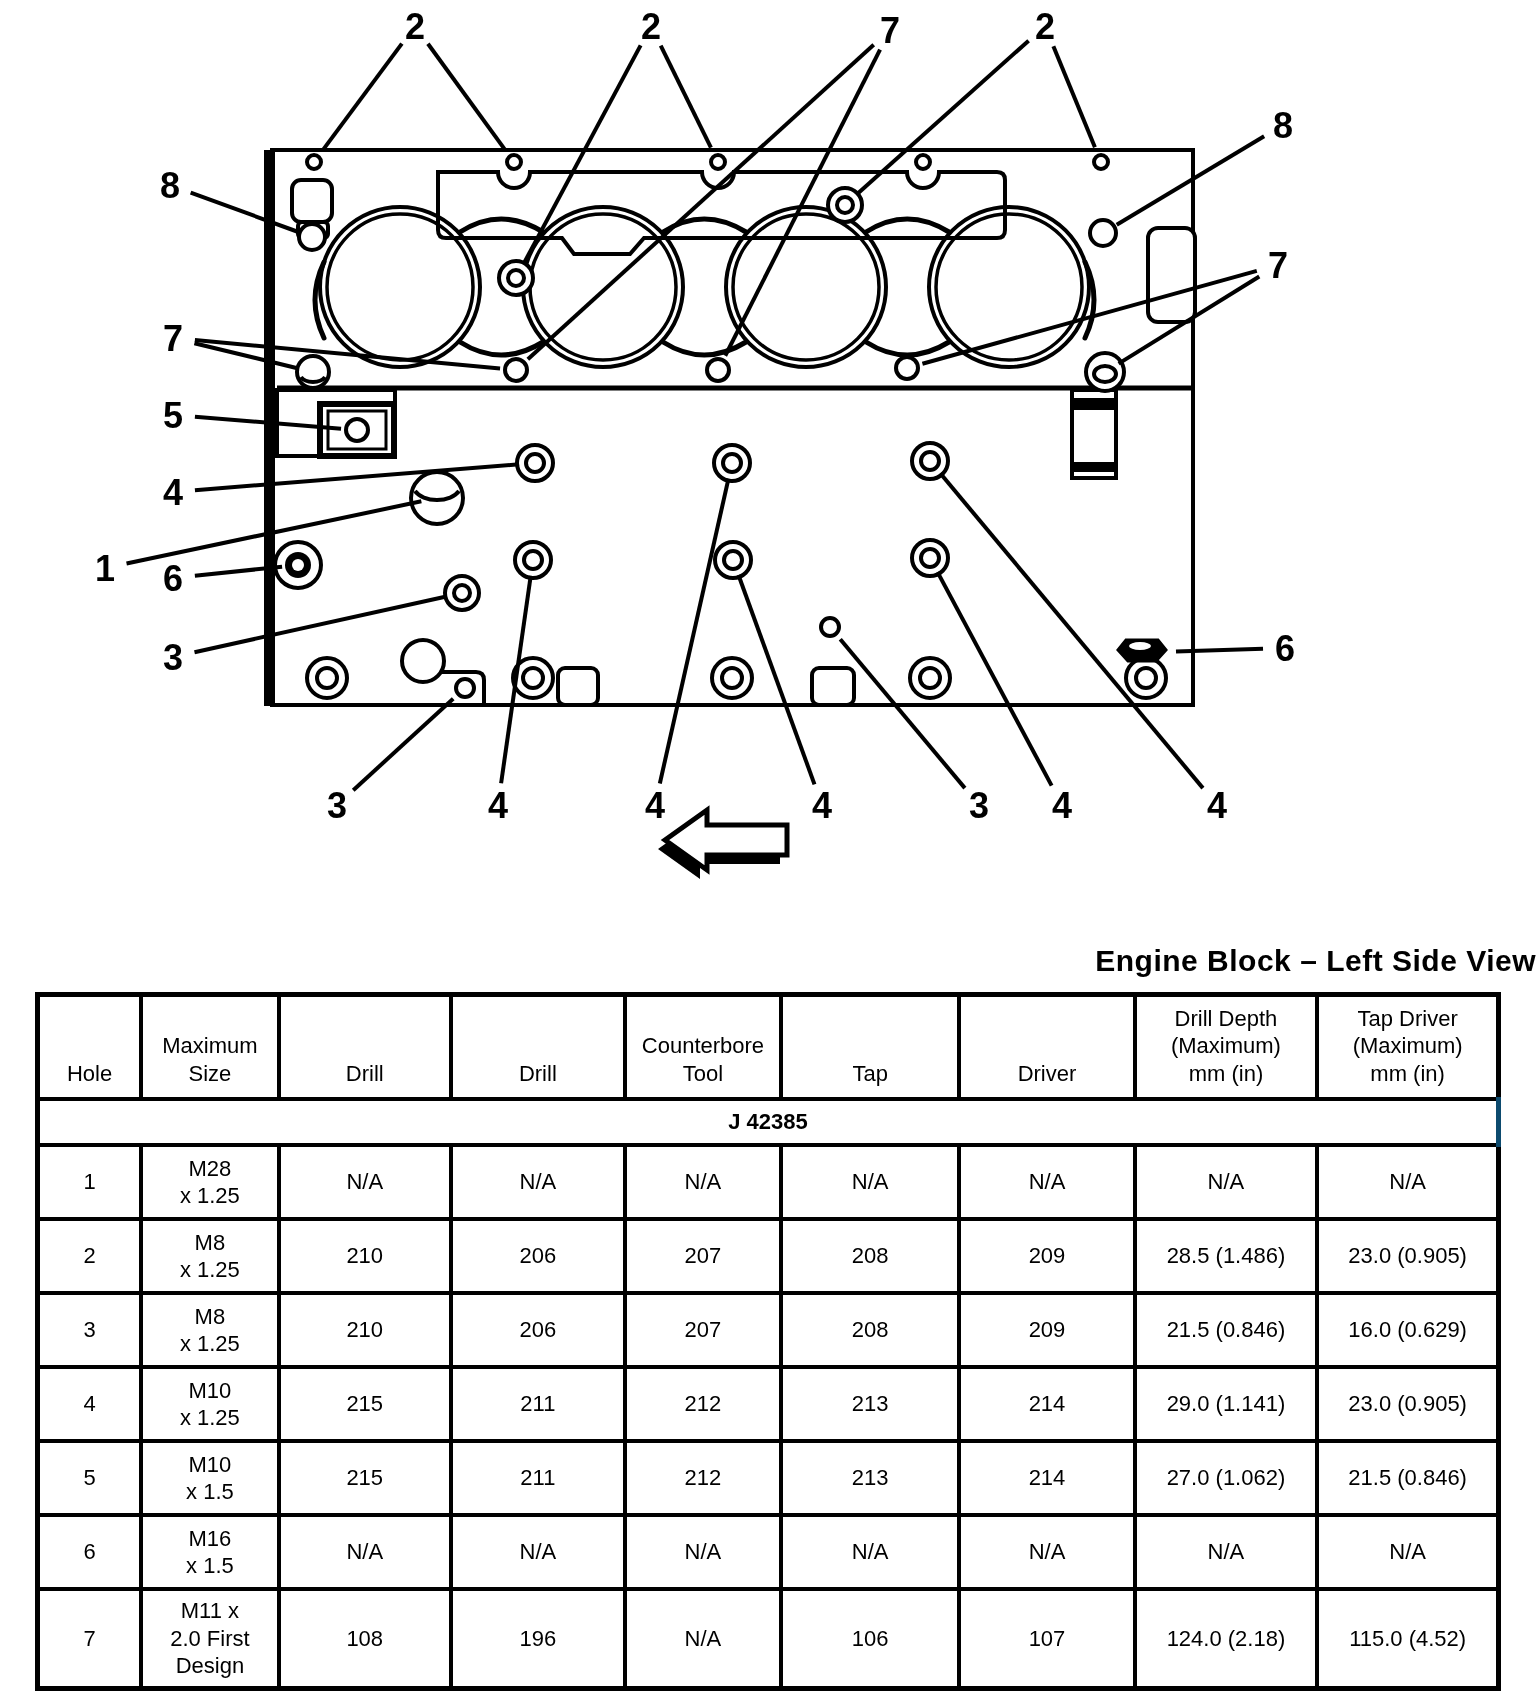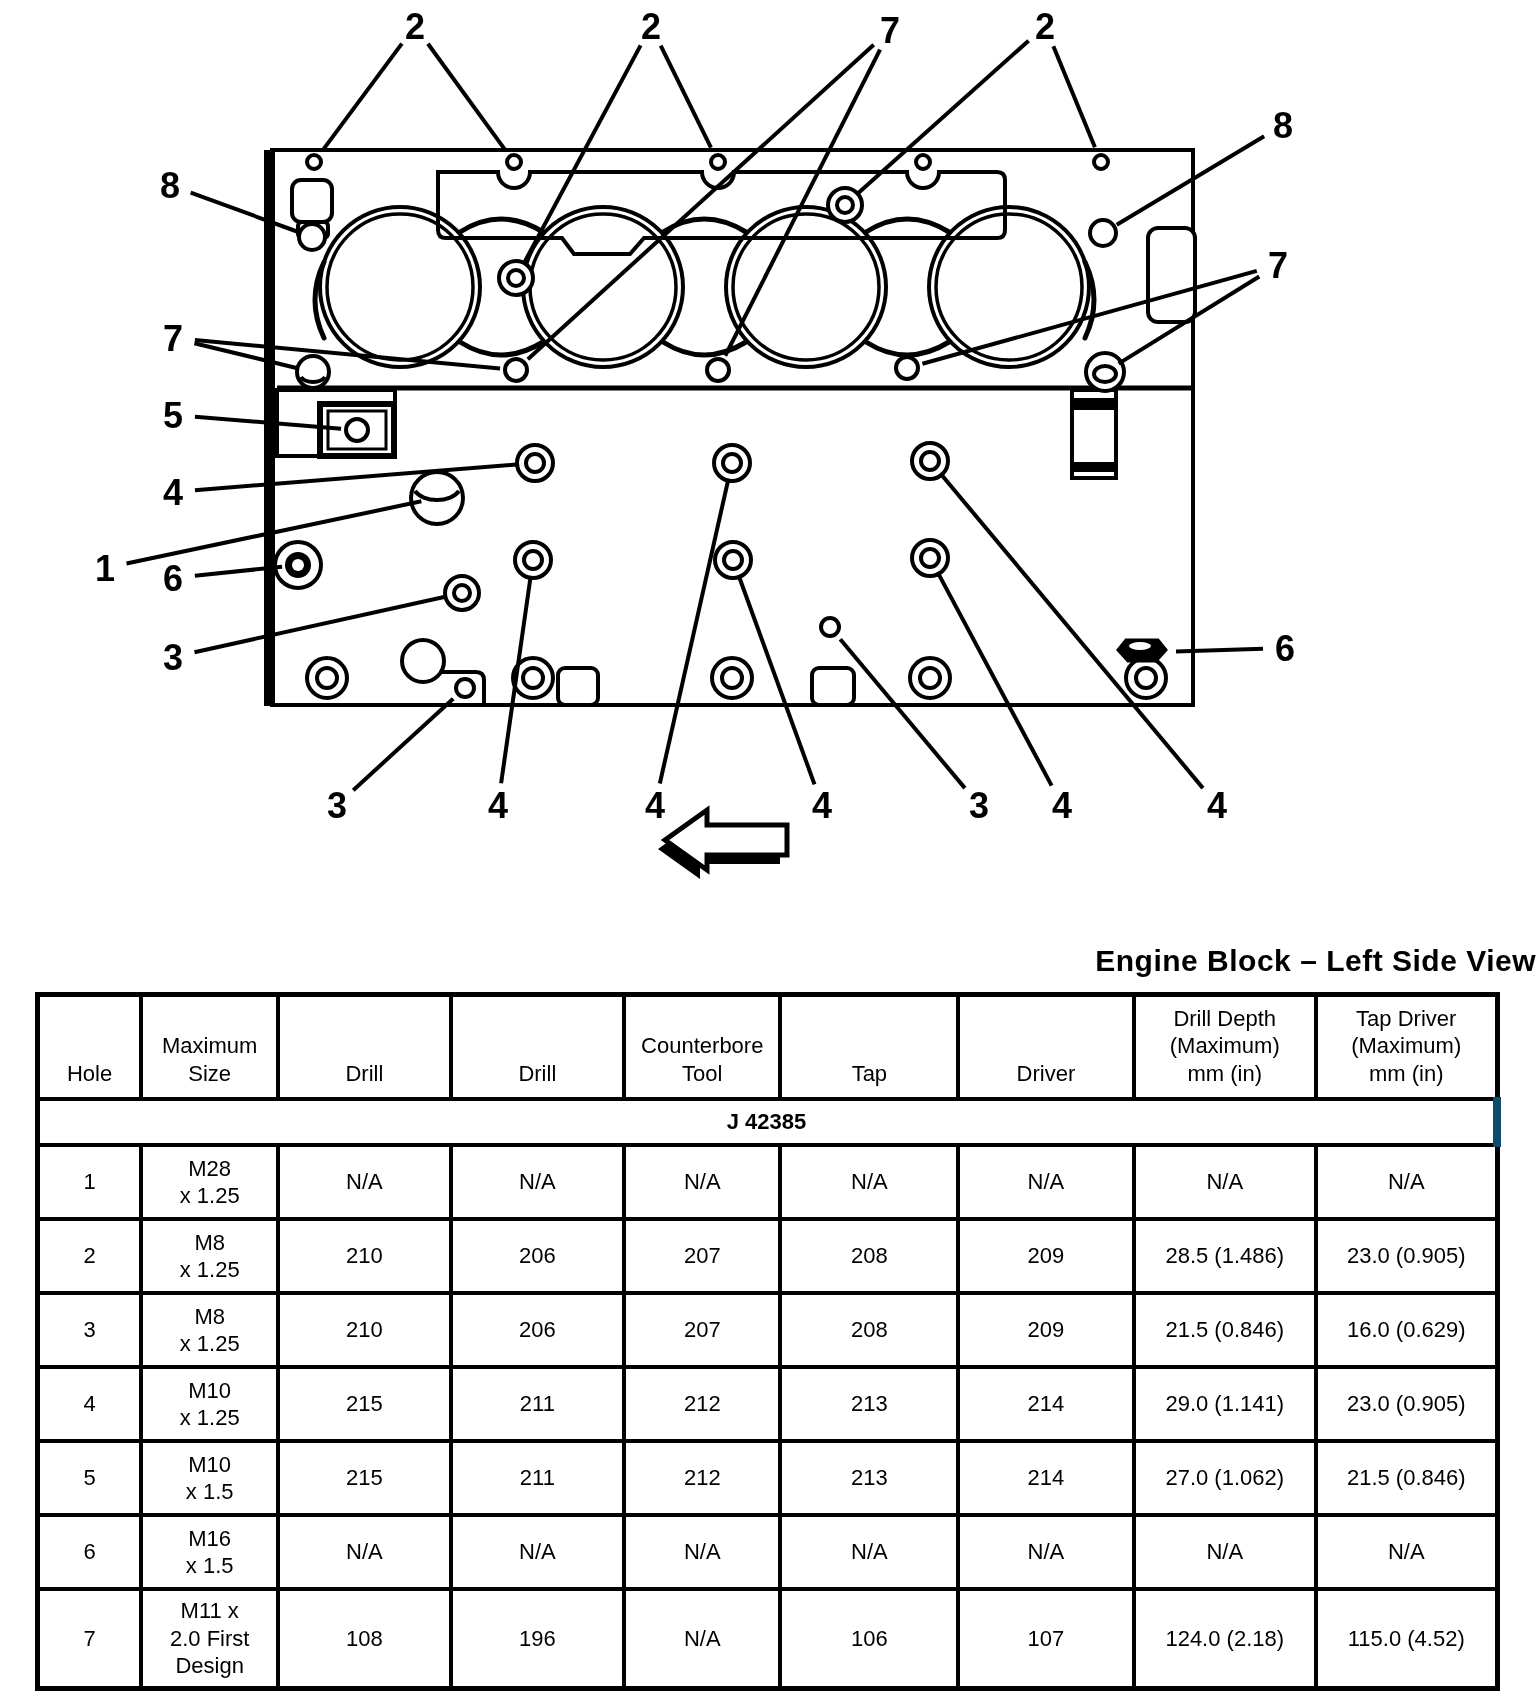--- a/index.html
+++ b/index.html
@@ -13,21 +13,21 @@
   }
   #spec-table{
     border-collapse:collapse;border:5px solid #000;
     margin:0 auto 10px auto;width:1466px;table-layout:fixed;
   }
   #spec-table td,#spec-table th{
     border:4px solid #000;text-align:center;vertical-align:middle;
     font-size:22px;line-height:1.25;padding:6px 4px;background:#fff;
   }
   #spec-table th{font-weight:normal;vertical-align:bottom;height:84px;padding-bottom:10px;}
-  #spec-table td.jrow{height:30px;font-weight:bold;border-left:5px solid #000;border-right:8px solid #0c4a6e;}
+  #spec-table td.jrow{height:30px;font-weight:bold;border-left:5px solid #000;border-right:5px solid #0c4a6e;}
   #spec-table td{height:58px;}
   .c0{width:7.1%}.c1{width:9.4%}.c2{width:11.8%}.c3{width:11.9%}.c4{width:10.7%}
   .c5{width:12.2%}.c6{width:12.0%}.c7{width:12.5%}.c8{width:12.4%}
   .callout-num{font-weight:bold;font-size:36px;font-family:"Liberation Sans",sans-serif;}
 </style>
 </head>
 <body>
 
 <div id="page">
 

